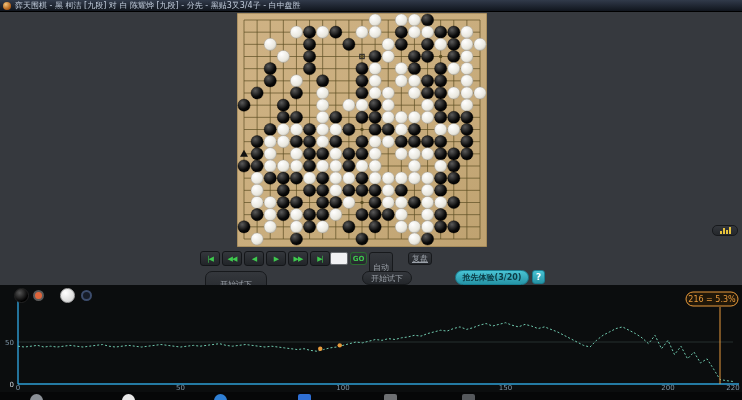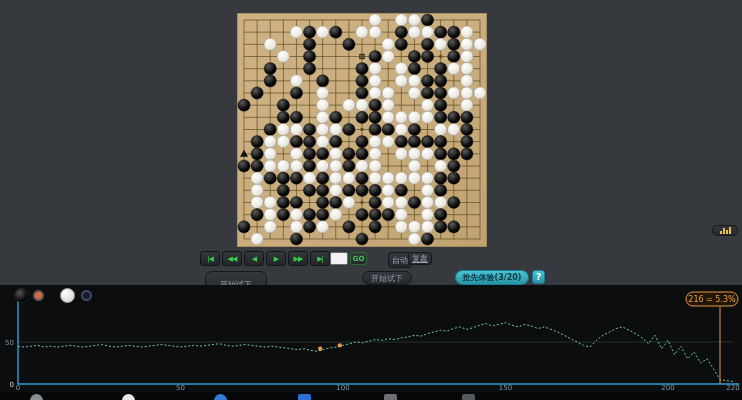--- a/index.html
+++ b/index.html
@@ -24,21 +24,21 @@
     border:1px solid #17191c; border-radius:3px; color:#9aa0a8; font-size:8px;
     display:flex; align-items:center; justify-content:center; cursor:pointer; }
   #navrow { position:absolute; left:200px; top:251px; height:15px; display:flex; gap:2px; }
   #navrow .nav { position:static; width:20px; height:15px; color:#3ec94e; font-size:7px;
     background:linear-gradient(#34373c,#222529); border:1px solid #141619; border-radius:3px;
     display:flex; align-items:center; justify-content:center; cursor:pointer; letter-spacing:-1px; }
   #move-input { position:absolute; left:330px; top:252px; width:18px; height:13px;
     background:#f2f2f4; border:1px solid #6a6d72; border-radius:2px; font-size:8px; padding:0 2px; }
   #go-btn { left:350px; top:252px; width:17px; height:13px; color:#3ec94e;
     border-color:#2a6b30; font-weight:bold; font-size:7px; }
-  #auto-btn { left:388px; top:252px; width:24px; height:16px; }
+  #auto-btn { left:369px; top:252px; width:24px; height:31px; }
   #review-btn { left:408px; top:252px; width:24px; height:13px;text-decoration:underline; }
 
   
   #trial-btn { left:205px; top:271px; width:62px; height:26px; border-radius:7px;text-decoration:underline; }
   #shape-btn { left:362px; top:271px; width:50px; height:14px; border-radius:7px; }
   #premium-btn { left:455px; top:270px; width:74px; height:15px; border-radius:8px;
     background:linear-gradient(#49c3d4,#2694a6); border:1px solid #1a7f92; color:#0c3a44;
     font-weight:bold; }
   #help-btn { left:532px; top:270px; width:13px; height:14px; border-radius:3px;
     background:linear-gradient(#49c3d4,#2694a6); border:1px solid #1a7f92; color:#fff;
@@ -65,20 +65,24 @@
   
   #taskbar { position:absolute; left:0; top:392px; width:742px; height:8px; background:#060708; overflow:hidden; }
   #taskbar .tico { position:absolute; top:2px; width:13px; height:13px; border-radius:50%; }
   #taskbar .tico.sq { border-radius:2px; }
 </style>
 </head>
 <body>
 
 <div id="stage">
 
+  <div id="titlebar">
+    <span id="app-icon"></span>
+    <span class="txt">弈天围棋 - 黑 柯洁 [九段] 对 白 陈耀烨 [九段] - 分先 - 黑贴3又3/4子 - 白中盘胜</span>
+  </div>
 
   <div id="board-wrap">
       <svg width="250" height="234" id="board-svg">
         <defs>
           <radialGradient id="gb" cx="35%" cy="30%" r="75%">
             <stop offset="0%" stop-color="#5a5a5a"></stop>
             <stop offset="70%" stop-color="#0a0a0a"></stop>
             <stop offset="100%" stop-color="#000"></stop>
           </radialGradient>
           <radialGradient id="gw" cx="35%" cy="30%" r="75%">

